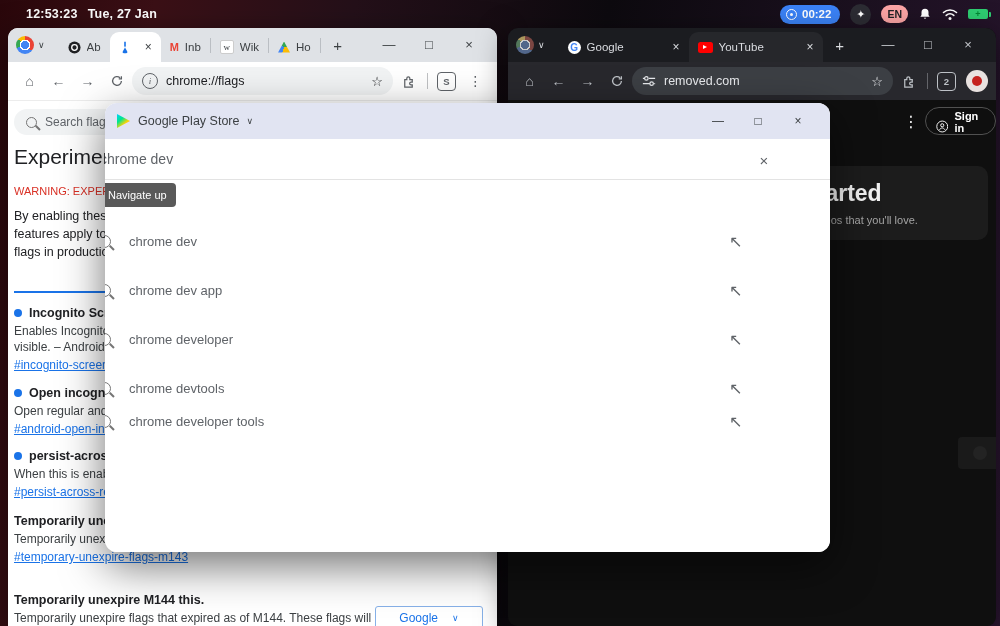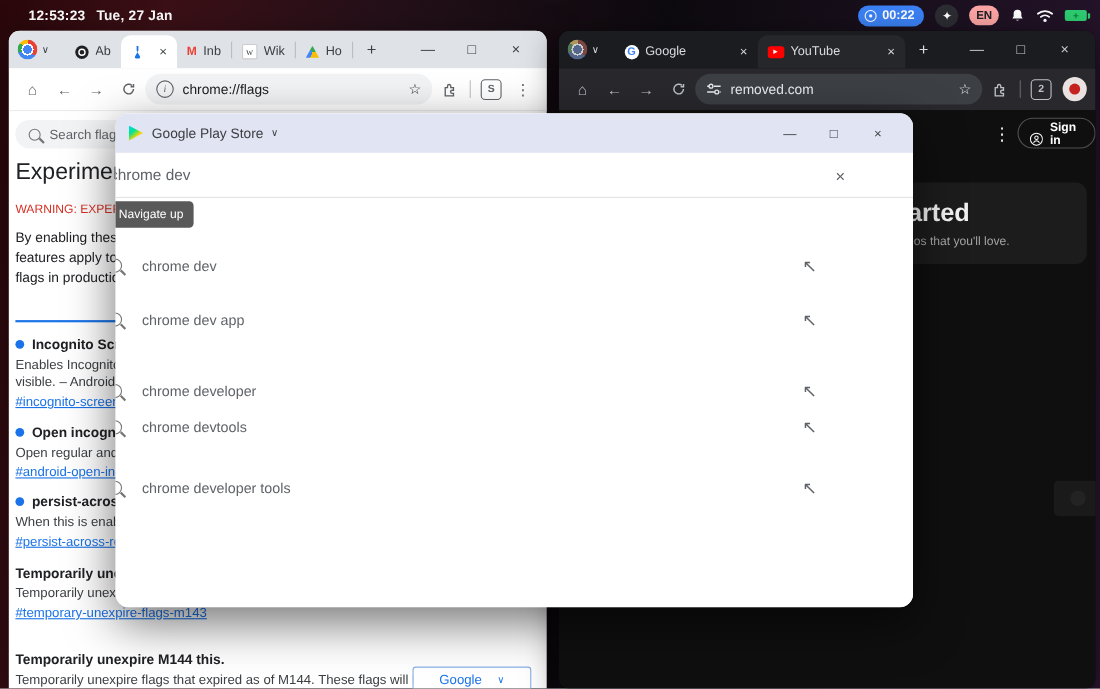--- a/index.html
+++ b/index.html
@@ -379,29 +379,29 @@
     <div class="abs srow" style="top:78px">
       <span class="mag"></span>
       <span class="slabel">chrome dev</span>
       <span class="sarrow">↖</span>
     </div>
     <div class="abs srow" style="top:127px">
       <span class="mag"></span>
       <span class="slabel">chrome dev app</span>
       <span class="sarrow">↖</span>
     </div>
-    <div class="abs srow" style="top:192px">
+    <div class="abs srow" style="top:176px">
       <span class="mag"></span>
       <span class="slabel">chrome developer</span>
       <span class="sarrow">↖</span>
     </div>
     <div class="abs srow" style="top:225px">
       <span class="mag"></span>
       <span class="slabel">chrome devtools</span>
       <span class="sarrow">↖</span>
     </div>
-    <div class="abs srow" style="top:280px">
+    <div class="abs srow" style="top:258px">
       <span class="mag"></span>
       <span class="slabel">chrome developer tools</span>
       <span class="sarrow">↖</span>
     </div>
   </div>
 </div>
 
 </body></html>

